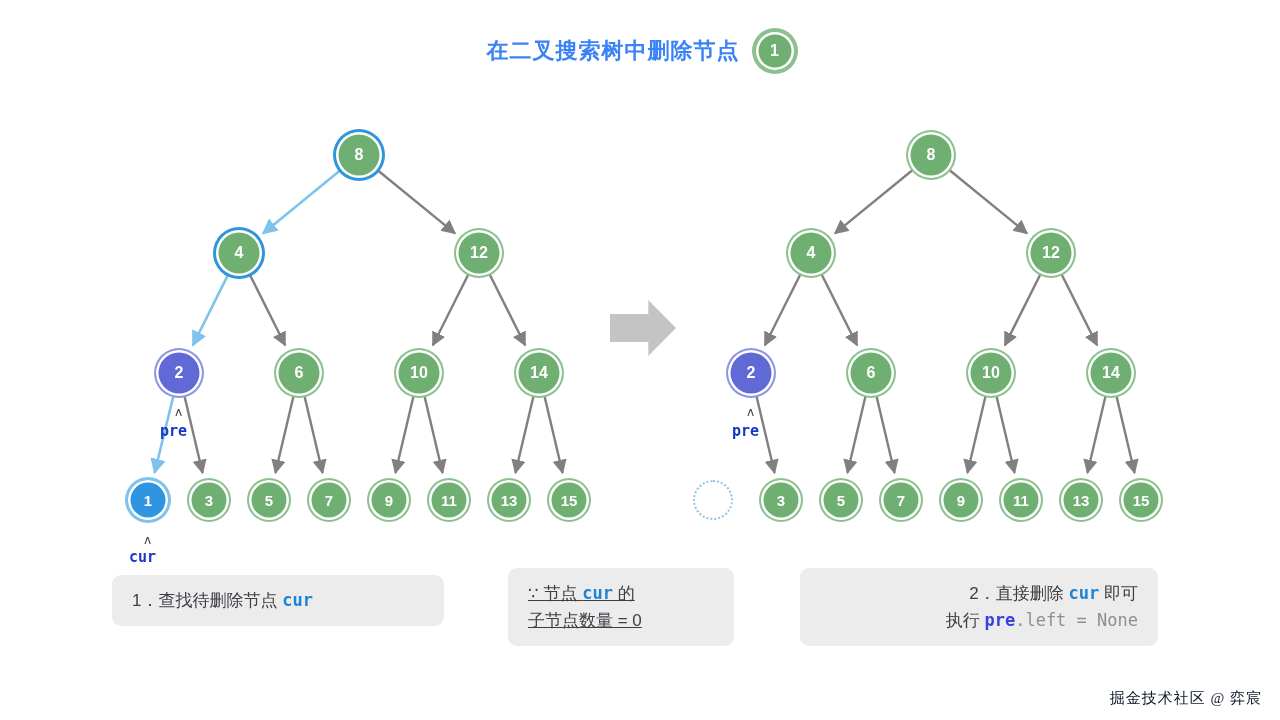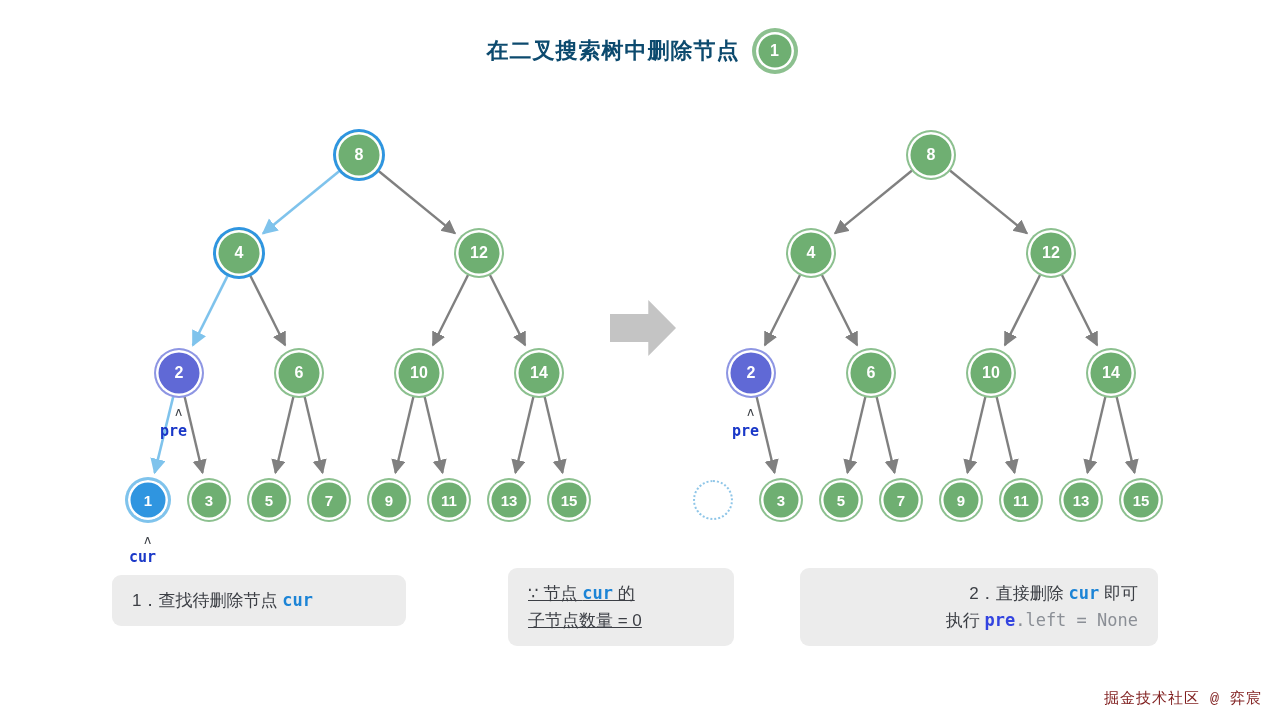--- a/index.html
+++ b/index.html
@@ -25,21 +25,21 @@
     width: 1280px;
     text-align: center;
     display: flex;
     align-items: center;
     justify-content: center;
     gap: 16px;
   }
   .title-text {
     font-size: 22px;
     font-weight: bold;
-    color: #0c4a6e;
+    color: #3b82f6;
     letter-spacing: 1px;
     font-family: "Liberation Sans", "DejaVu Sans", sans-serif;
   }
   .title-badge {
     width: 38px; height: 38px;
     border-radius: 50%;
     background: #6FAF72;
     box-shadow: 0 0 0 2.5px #ffffff inset, 0 0 0 4px #8CC08F;
     display: flex; align-items: center; justify-content: center;
     color: #ffffff; font-size: 16px; font-weight: bold;
@@ -99,24 +99,24 @@
     box-sizing: border-box;
     white-space: pre;
     font-family: "Liberation Sans", "DejaVu Sans", sans-serif;
   }
   .cap-cur { color: #1C84D6; font-weight: bold; font-family: "DejaVu Sans Mono","Liberation Mono",monospace; }
   .cap-pre { color: #3344E0; font-weight: bold; font-family: "DejaVu Sans Mono","Liberation Mono",monospace; }
   .cap-dim { color: #8b8f96; font-family: "DejaVu Sans Mono","Liberation Mono",monospace; }
   .watermark {
     position: absolute;
     right: 18px; bottom: 12px;
-    color: #7f1d1d;
+    color: #0f172a;
     font-size: 15px;
     letter-spacing: 1px;
-    font-family: Liberation Mono, monospace;
+    font-family: Liberation Serif, serif;
   }
 </style>
 </head>
 <body>
 
 <div id="stage">
 
   <div class="title-wrap">
     <div class="title-text">在二叉搜索树中删除节点</div>
     <div class="title-badge">1</div>
@@ -204,21 +204,21 @@
     </div>
   <div id="pointers">
       <div class="ptr-caret" style="left: 175px; top: 406px;">ʌ</div>
       <div class="ptr-label" style="left: 160px; top: 422px;">pre</div>
       <div class="ptr-caret" style="left: 144px; top: 534px;">ʌ</div>
       <div class="ptr-label" style="left: 129px; top: 548px;">cur</div>
       <div class="ptr-caret" style="left: 747px; top: 406px;">ʌ</div>
       <div class="ptr-label" style="left: 732px; top: 422px;">pre</div>
     </div>
 
-  <div class="caption" style="left:112px; top:575px; width:294px;"><span>1．查找待删除节点 </span><span class="cap-cur">cur</span></div>
+  <div class="caption" style="left:112px; top:575px; width:332px;"><span>1．查找待删除节点 </span><span class="cap-cur">cur</span></div>
 
   <div class="caption" style="left:508px; top:568px; width:226px;text-decoration:underline;"><span>∵ 节点 </span><span class="cap-cur">cur</span><span> 的</span>
 <span>子节点数量 = 0</span></div>
 
   <div class="caption" style="left:800px; top:568px; width:358px;text-align:right;"><span>2．直接删除 </span><span class="cap-cur">cur</span><span> 即可</span>
 <span>执行 </span><span class="cap-pre">pre</span><span class="cap-dim">.left = None</span></div>
 
   <div class="watermark">掘金技术社区 @ 弈宸</div>
 
 </div>

